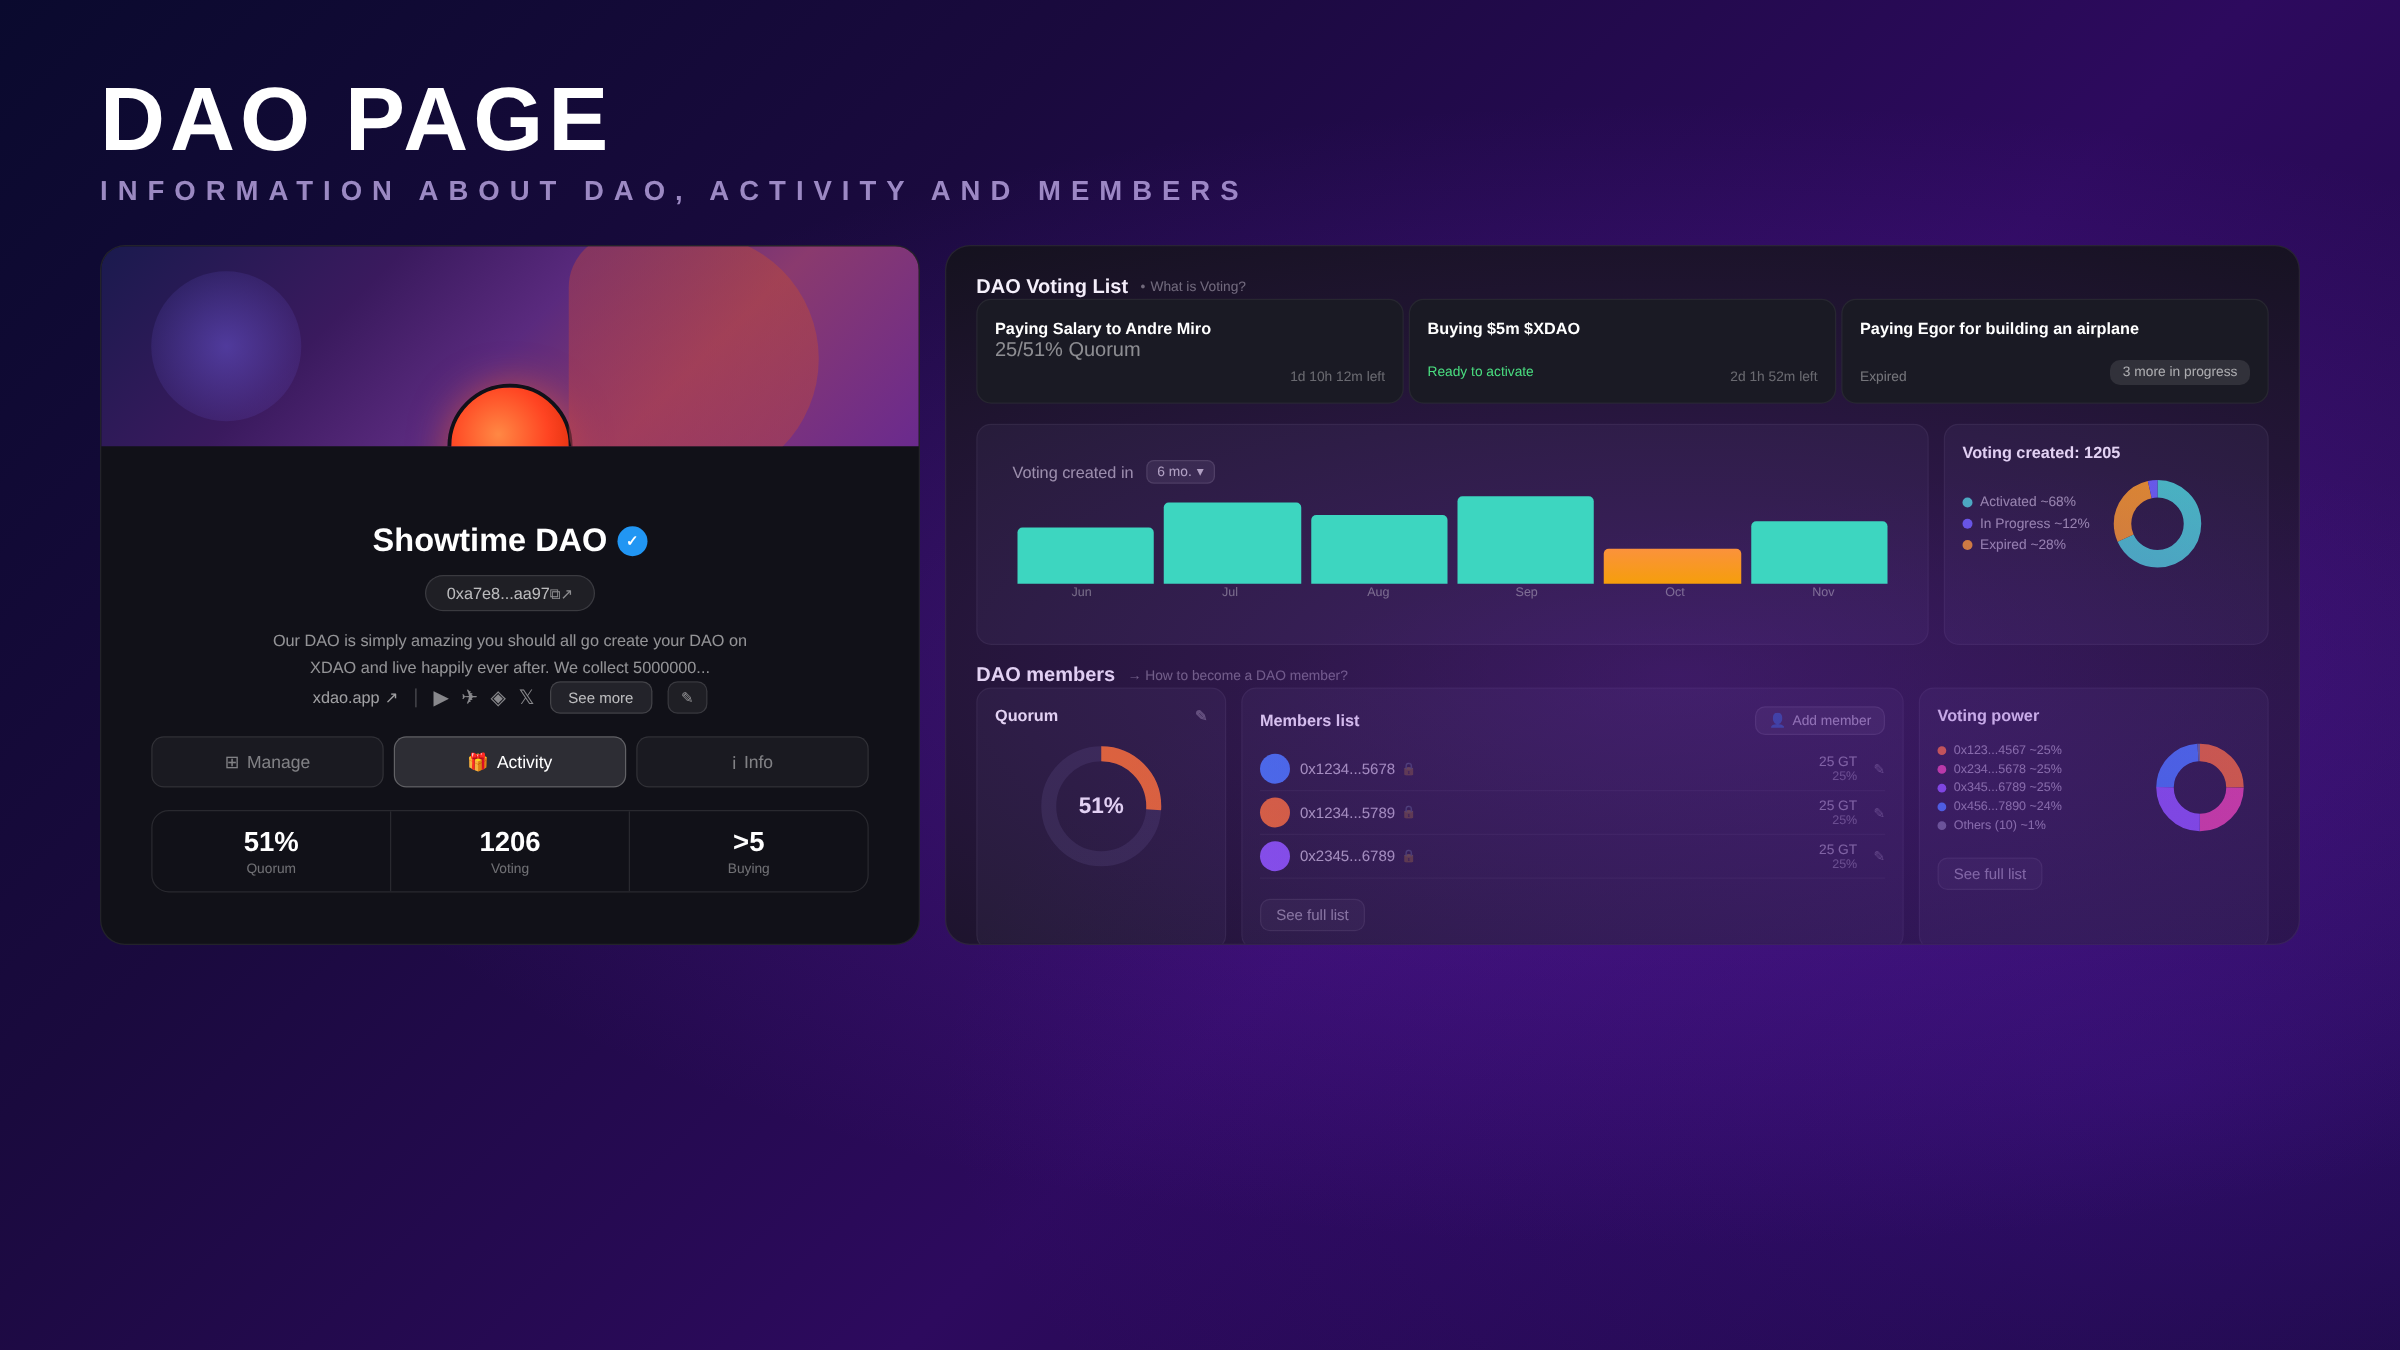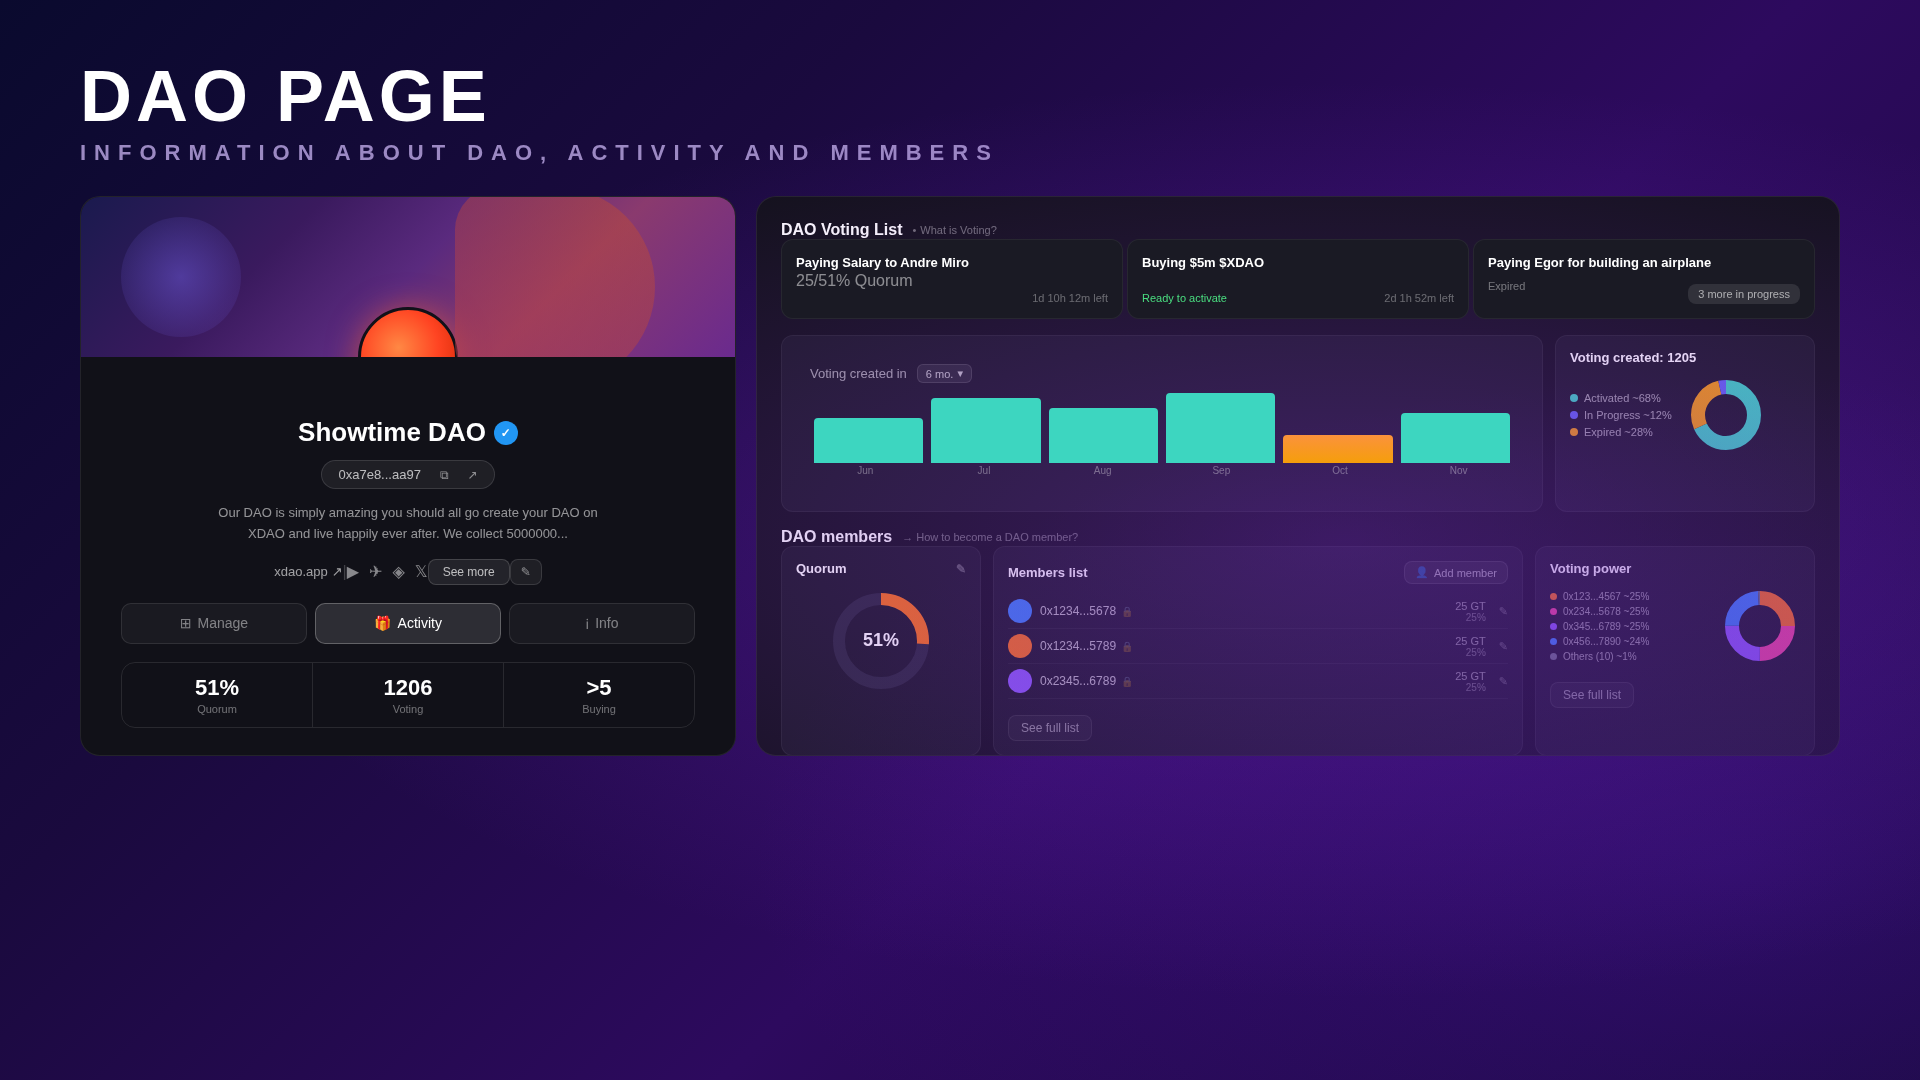--- a/index.html
+++ b/index.html
@@ -116,21 +116,21 @@
       border-radius: 50%;
       display: inline-flex;
       align-items: center;
       justify-content: center;
       font-size: 12px;
       color: #fff;
     }
     .wallet-address {
       display: inline-flex;
       align-items: center;
-      gap: 19px;
+      gap: 0;
       background: rgba(255,255,255,0.06);
       border: 1px solid rgba(255,255,255,0.12);
       border-radius: 20px;
       padding: 6px 16px;
       color: rgba(255,255,255,0.7);
       font-size: 13px;
       margin-top: 12px;
       cursor: pointer;
     }
     .wallet-icon {
@@ -143,21 +143,21 @@
       line-height: 1.6;
       margin-top: 14px;
       max-width: 400px;
       margin-left: auto;
       margin-right: auto;
     }
     .social-links {
       display: flex;
       align-items: center;
       justify-content: center;
-      margin-top: 14px;
+      gap: 12px;
     }
     .social-link {
       color: rgba(255,255,255,0.6);
       font-size: 13px;
       text-decoration: none;
       display: flex;
       align-items: center;
       gap: 4px;
     }
     .social-divider {
@@ -289,21 +289,21 @@
     }
     .voting-card-title {
       font-size: 13px;
       font-weight: 600;
       color: #fff;
       line-height: 1.4;
     }
     .voting-card-status {
       font-size: 11px;
       color: rgba(255,255,255,0.4);
-      margin-top: 8px;
+      margin-top: 24px;
     }
     .voting-card-quorum {
       font-size: 16px;
       color: rgba(255,255,255,0.5);
     }
     .voting-card-time {
       font-size: 11px;
       color: rgba(255,255,255,0.35);
       position: absolute;
       bottom: 14px;

